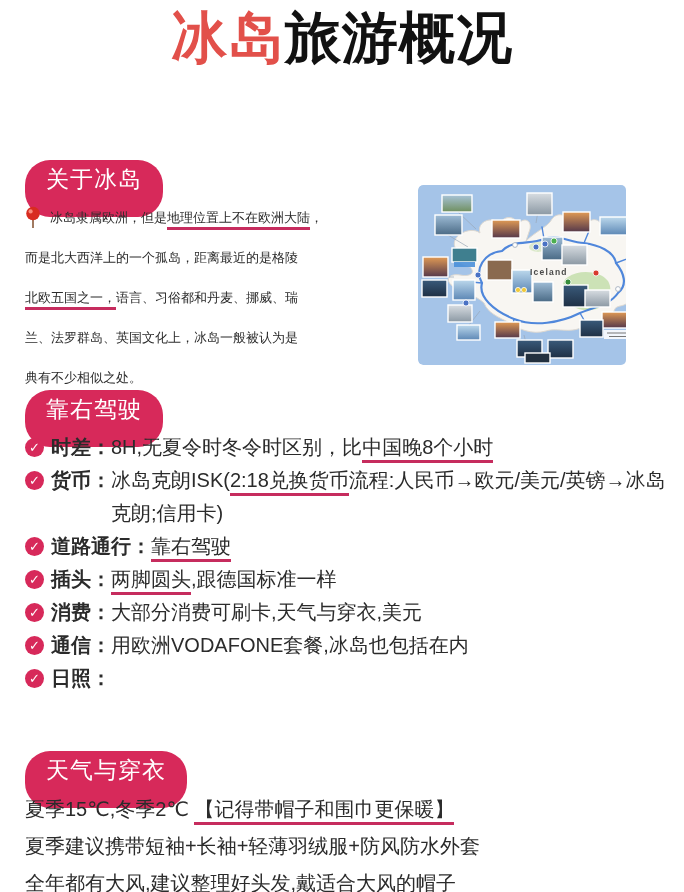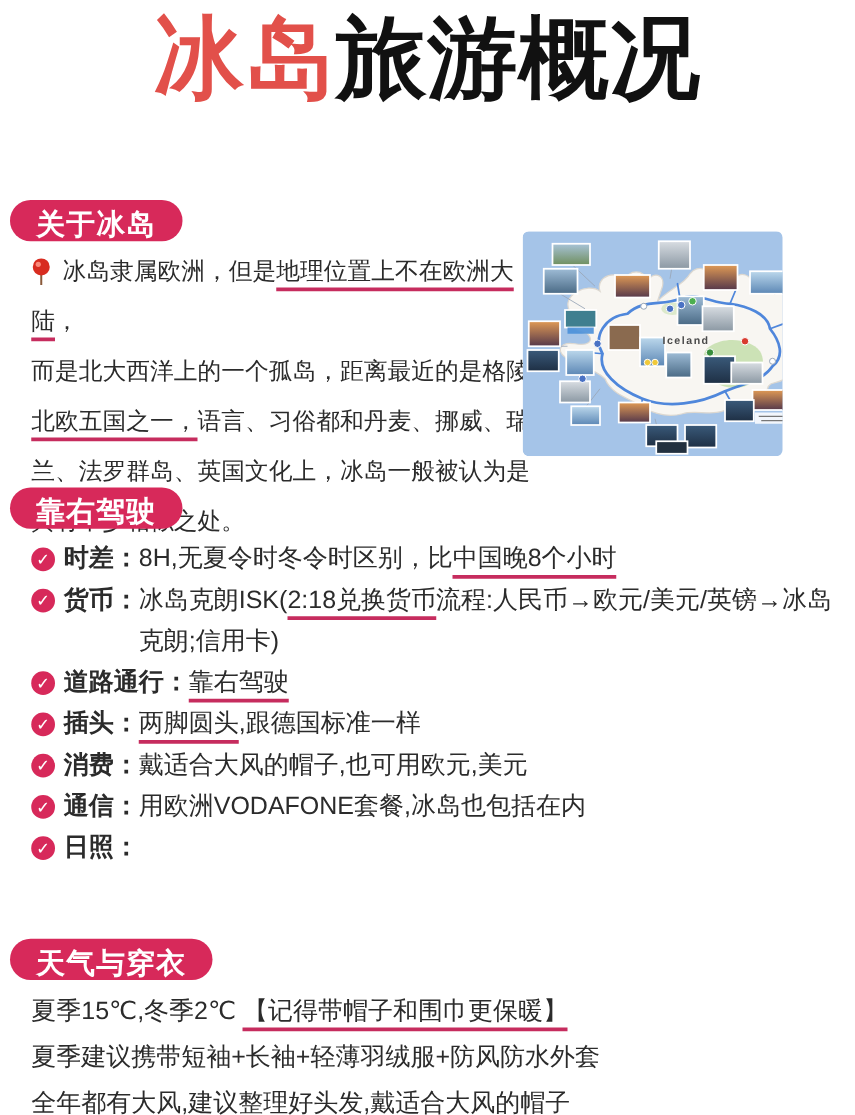--- a/index.html
+++ b/index.html
@@ -9,33 +9,33 @@
     --ink:#2b2b2b;
     --sea:#a5c4e8;
     --land:#f8f6f2;
   }
   *{margin:0;padding:0;box-sizing:border-box;}
   html,body{width:684px;height:892px;background:#ffffff;overflow:hidden;
     font-family:"Liberation Sans","DejaVu Sans",sans-serif;color:var(--ink);}
   .page{position:relative;width:684px;height:892px;background:#fff;}
 
   .title{position:absolute;top:6px;left:0;width:100%;text-align:center;
-    font-size:72px;font-weight:900;line-height:1.15;letter-spacing:1px;}
+    font-size:56px;font-weight:900;line-height:1.15;letter-spacing:1px;}
   .title .t-red{color:var(--accent);}
   .title .t-black{color:#111;}
 
-  .badge{position:absolute;left:8px;display:inline-block;background:var(--crimson);
-    color:#fff;font-size:23px;font-weight:700;line-height:1;
-    padding:8px 21px 2px;border-radius:25px;letter-spacing:1px;}
+  .badge{position:absolute;left:25px;display:inline-block;background:var(--crimson);
+    color:#fff;font-size:23px;font-weight:400;line-height:1;
+    padding:8px 21px 26px;border-radius:25px;letter-spacing:1px;}
   .badge-about{top:160px;}
   .badge-tips{top:390px;}
   .badge-weather{top:751px;}
 
   .para{position:absolute;left:25px;top:198px;width:402px;
-    font-size:19px;line-height:40px;}
+    font-size:13px;line-height:40px;}
   .para .tline:first-child{text-indent:25px;}
   .pin-wrap{position:absolute;left:25px;top:206px;}
 
   .ul{border-bottom:3.5px solid var(--underline);padding-bottom:2px;}
 
   .map-wrap{position:absolute;left:418px;top:185px;width:208px;height:180px;
     border-radius:5px;overflow:hidden;}
 
   .tips{position:absolute;left:25px;top:431px;width:645px;}
   .tip{display:flex;align-items:flex-start;font-size:20px;line-height:33px;}
@@ -220,21 +220,21 @@
     <span class="tip-label">插头：</span>
     <div class="tip-lines">
           <div class="tline"><span class="ul">两脚圆头</span><span>,跟德国标准一样</span></div>
         </div>
   </div>
 
   <div class="tip">
     <span class="check">✓</span>
     <span class="tip-label">消费：</span>
     <div class="tip-lines">
-          <div class="tline"><span>戴适合大风的帽子,也可用欧元,美元</span></div>
+          <div class="tline"><span>大部分消费可刷卡,天气与穿衣,美元</span></div>
         </div>
   </div>
 
   <div class="tip">
     <span class="check">✓</span>
     <span class="tip-label">通信：</span>
     <div class="tip-lines">
           <div class="tline"><span>用欧洲VODAFONE套餐,冰岛也包括在内</span></div>
         </div>
   </div>

